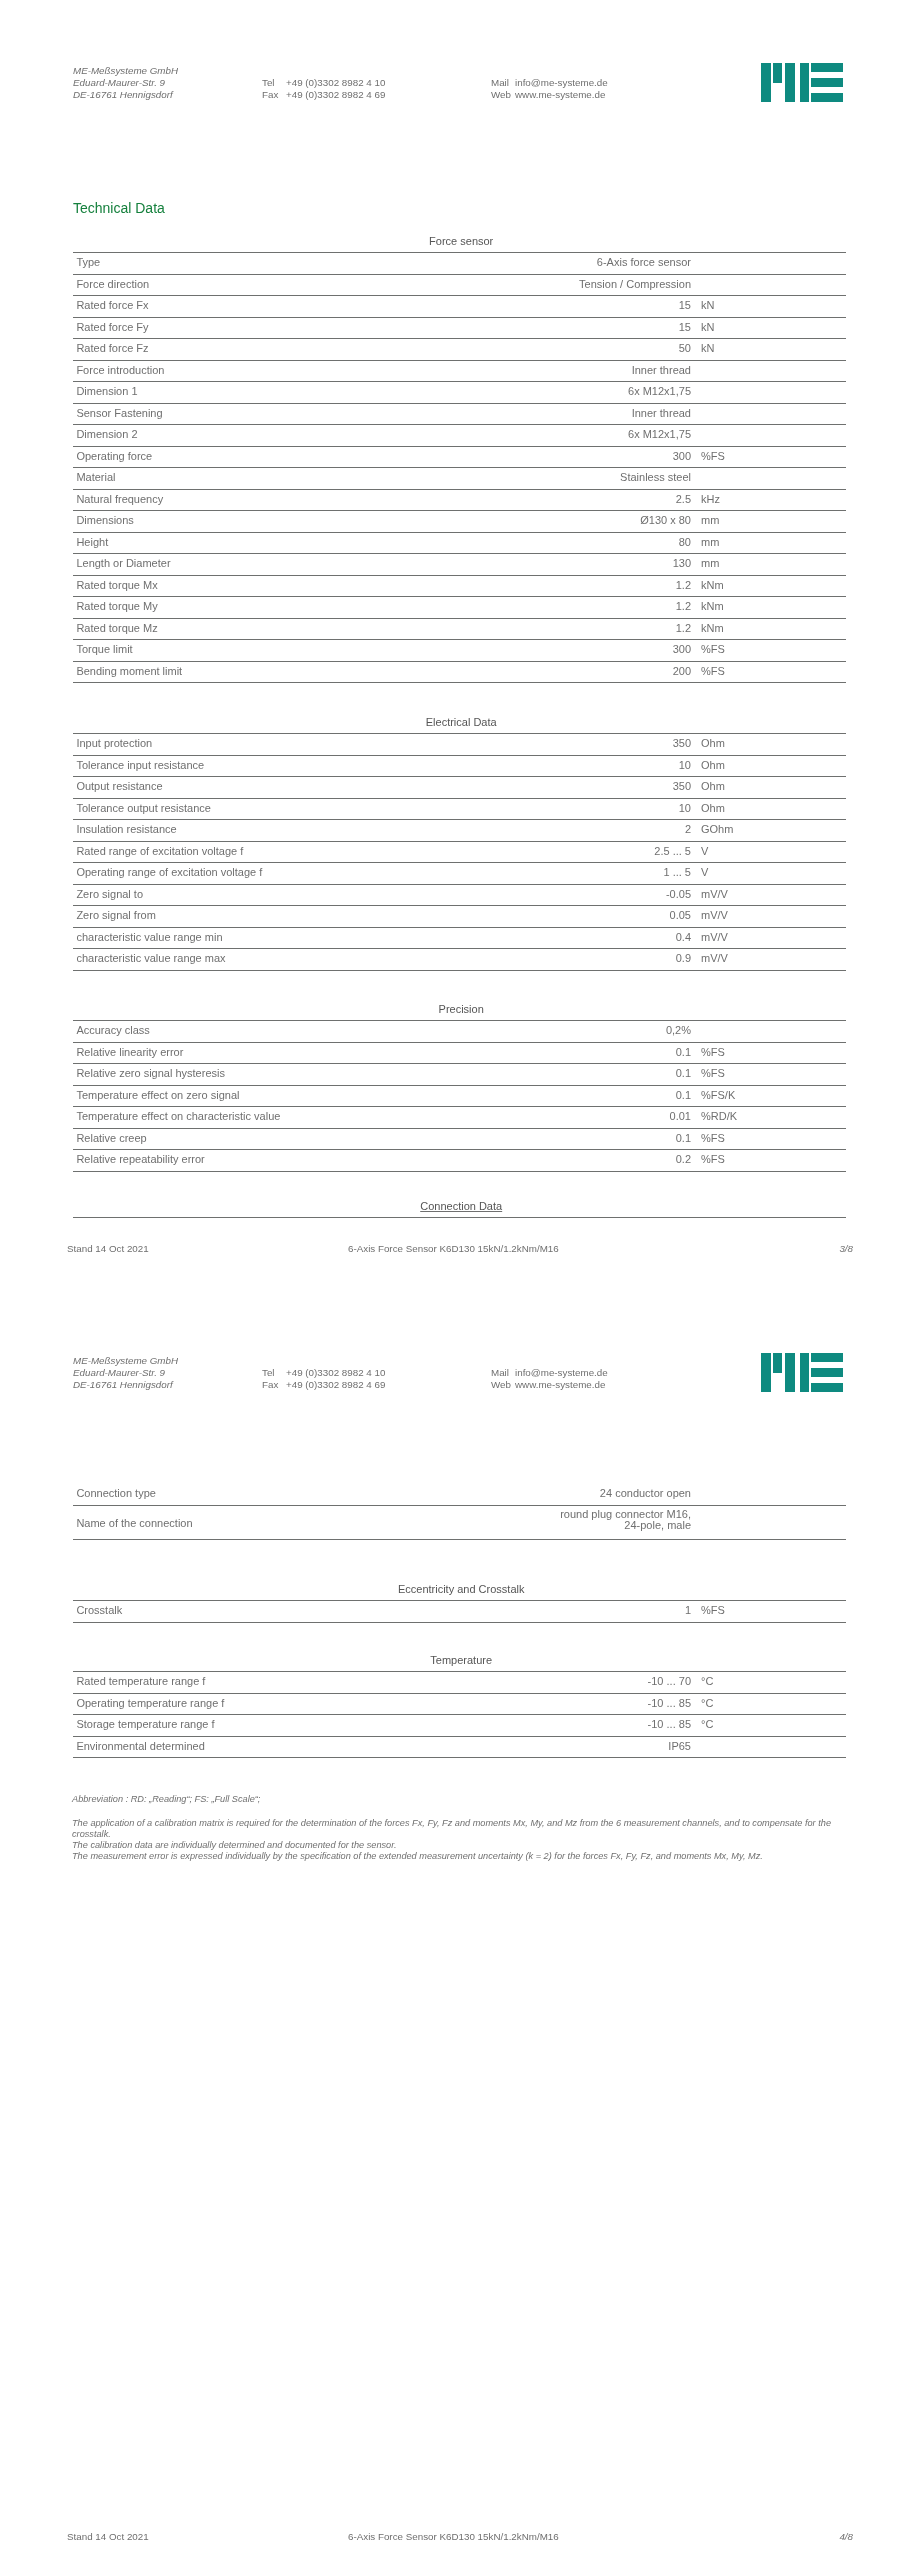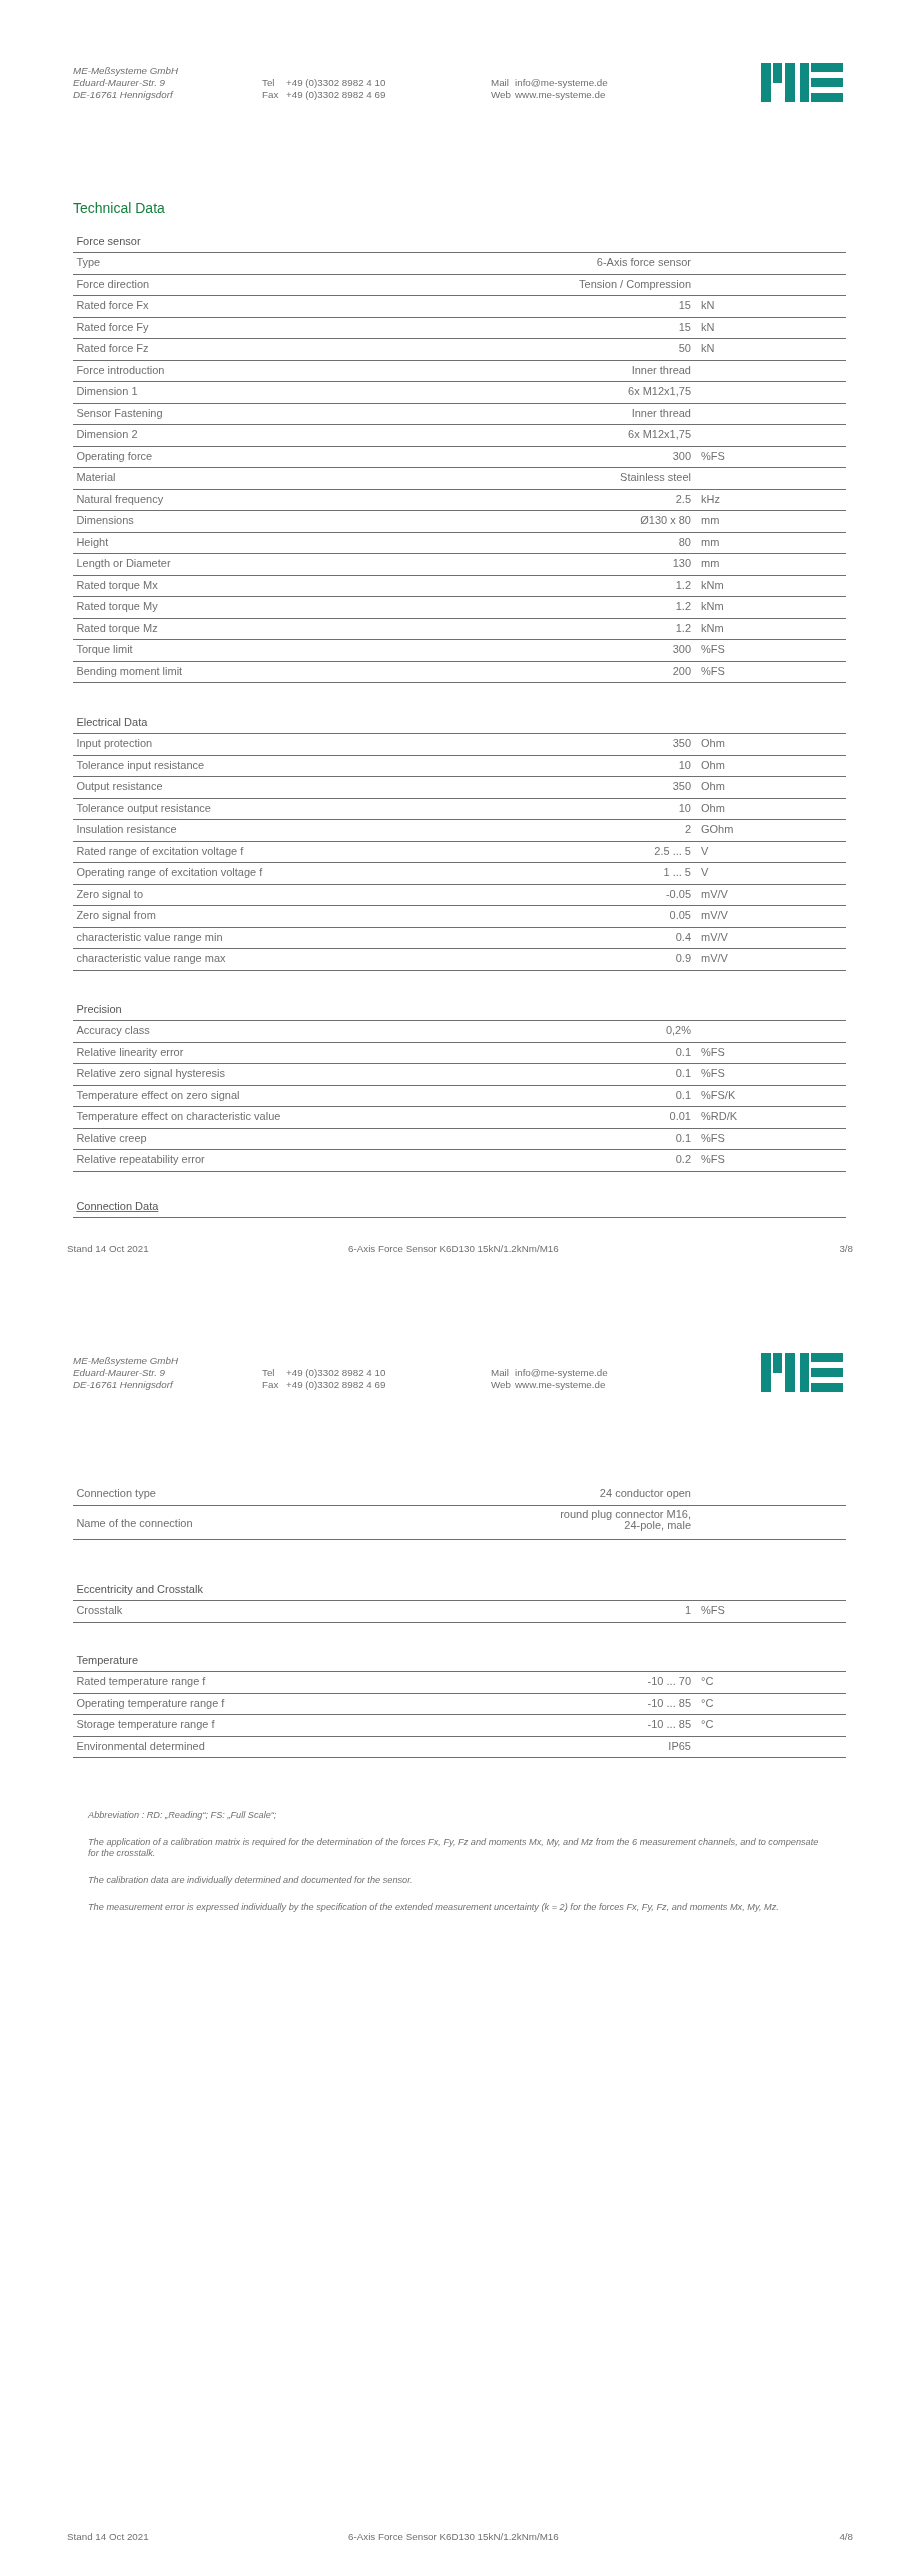--- a/index.html
+++ b/index.html
@@ -13,35 +13,35 @@
   .hdr .col { position: absolute; top: 0; }
   .hdr .c1 { left: 0; font-style: italic; }
   .hdr .c2 { left: 189px; top: 12px; }
   .hdr .c3 { left: 418px; top: 12px; }
   .hdr .lbl { display: inline-block; width: 24px; }
   .hdr .lbl3 { display: inline-block; width: 24px; }
   .logo { position: absolute; left: 688px; top: -2.3px; width: 84px; height: 40px; }
   .logo span { position: absolute; background: #0e8a80; }
   .doc-title { position: absolute; left: 73px; top: 200px; font-size: 14px; color: #15803d; }
   .section { position: absolute; left: 73px; width: 773px; }
-  .sec-h { font-size: 11px; color: #555; height: 21px; line-height: 18.4px; padding-left: 3.4px; border-bottom: 1.7px solid #6e706f; }
+  .sec-h { font-size: 11px; color: #555; height: 21px; line-height: 18.4px; padding-left: 3.4px; border-bottom: 1.7px solid #6e706f; text-align: center; }
   .row { position: relative; height: 21.5px; border-bottom: 1.7px solid #6e706f; font-size: 11px; line-height: 19.5px; color: #6f6f6f; }
   .row .k { position: absolute; left: 3.4px; top: 0; }
   .row .v { position: absolute; right: 155px; top: 0; text-align: right; }
   .row .u { position: absolute; left: 628px; top: 0; }
   .row.tall { height: 34px; }
   .row.tall .k { line-height: 34px; }
   .row.tall .v { line-height: 11.5px; top: 3.4px; width: 149px; }
   .footer { position: absolute; top: 1243px; left: 67px; width: 786px; font-size: 9.8px; color: #6f6f6f; }
   .page2 .footer { top: 1243px; }
   .footer .f1 { position: absolute; left: 0; }
   .footer .f2 { position: absolute; left: 281px; }
-  .footer .f3 { position: absolute; right: 0; }
+  .footer .f3 { position: absolute; right: 0; font-style: italic; }
   .notes { position: absolute; left: 72px; top: 1794px; width: 775px; font-style: italic; font-size: 9.2px; line-height: 11px; color: #707070; }
-  .notes p { margin: 16px; }
+  .notes p { margin: 0; }
   .notes .abbr { margin-bottom: 12.6px; }
 </style>
 </head>
 <body>
 
 <div class="page page1">
   <div class="hdr">
     <div class="col c1">
       <div>ME-Meßsysteme GmbH</div>
       <div>Eduard-Maurer-Str. 9</div>

